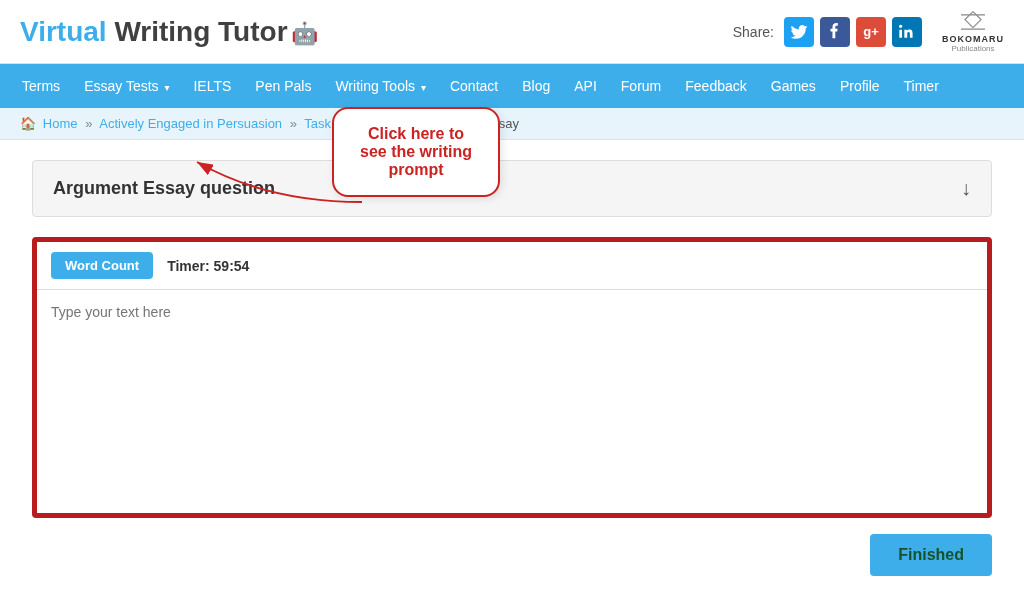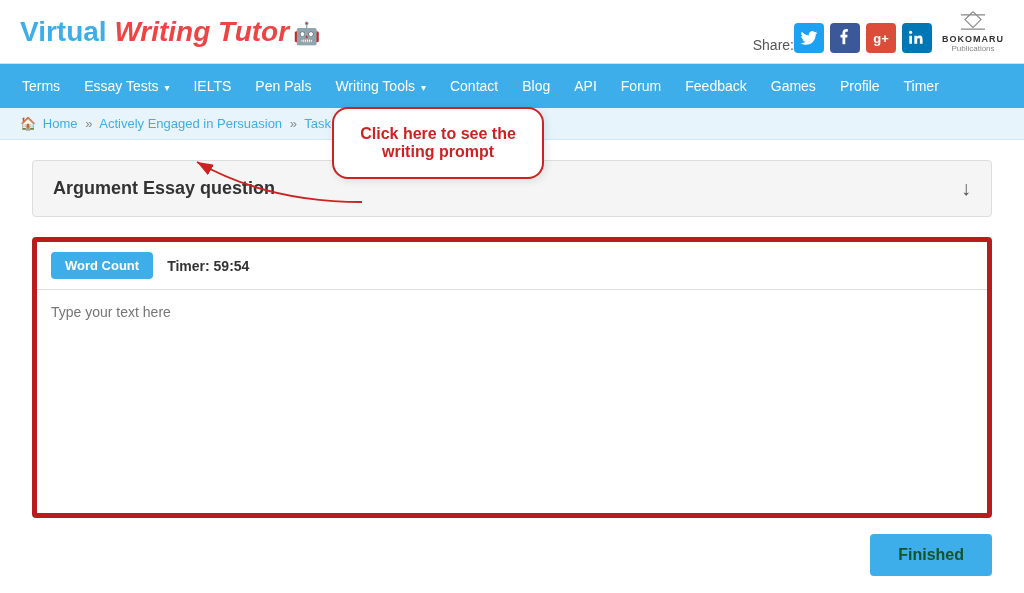--- a/index.html
+++ b/index.html
@@ -22,21 +22,22 @@
     .logo span {
       color: #3daee9;
     }
     .robot-icon {
       display: inline-block;
       font-size: 22px;
       margin-left: 4px;
     }
     .header-right {
       display: flex;
-      align-items: flex-end;
+      align-items: center;
+      gap: 10px;
     }
     .share-label {
       font-size: 14px;
       color: #555;
     }
     .social-icons {
       display: flex;
       gap: 6px;
     }
     .social-icon {
@@ -141,21 +142,21 @@
       left: 300px;
       background: #fff;
       border: 2px solid #cc2222;
       border-radius: 16px;
       padding: 16px 20px;
       font-size: 16px;
       color: #cc2222;
       font-weight: bold;
       text-align: center;
       z-index: 10;
-      width: 212px;
+      width: 168px;
       box-shadow: 2px 2px 8px rgba(0,0,0,0.1);
     }
 
     
     .writing-area {
       border: 5px solid #b91c1c;
       border-radius: 4px;
       overflow: hidden;
       margin-top: 20px;
     }
@@ -210,21 +211,21 @@
       font-size: 16px;
       font-weight: bold;
       cursor: pointer;
     }
   </style>
 </head>
 <body>
 
 <div class="header">
   <div class="logo">
-    <span>Virtual </span><span style="color:#ef4444;font-style:italic;">Writing Tutor</span><span class="robot-icon">🤖</span>
+    <span>Virtual </span><span style="color:#404040;">Writing Tutor</span><span class="robot-icon">🤖</span>
   </div>
   <div class="header-right">
     <span class="share-label">Share:</span>
     <div class="social-icons">
       <div class="social-icon social-twitter" title="Twitter">
         <svg width="18" height="14" viewBox="0 0 24 20" fill="white">
             <path d="M23.954 2.569a10 10 0 01-2.825.775 4.958 4.958 0 002.163-2.724 9.92 9.92 0 01-3.127 1.184 4.92 4.92 0 00-8.384 4.482C7.691 5.878 4.066 3.95 1.64 1.149a4.822 4.822 0 00-.666 2.475c0 1.71.87 3.213 2.188 4.096a4.904 4.904 0 01-2.228-.616v.061a4.923 4.923 0 003.946 4.827 4.996 4.996 0 01-2.212.085 4.937 4.937 0 004.604 3.417 9.868 9.868 0 01-6.102 2.105c-.39 0-.779-.023-1.17-.067a13.995 13.995 0 007.557 2.209c9.054 0 13.999-7.496 13.999-13.986 0-.209 0-.42-.015-.63a9.936 9.936 0 002.46-2.548l-.047-.02z"></path>
           </svg>
       </div>
       <div class="social-icon social-facebook" title="Facebook">

